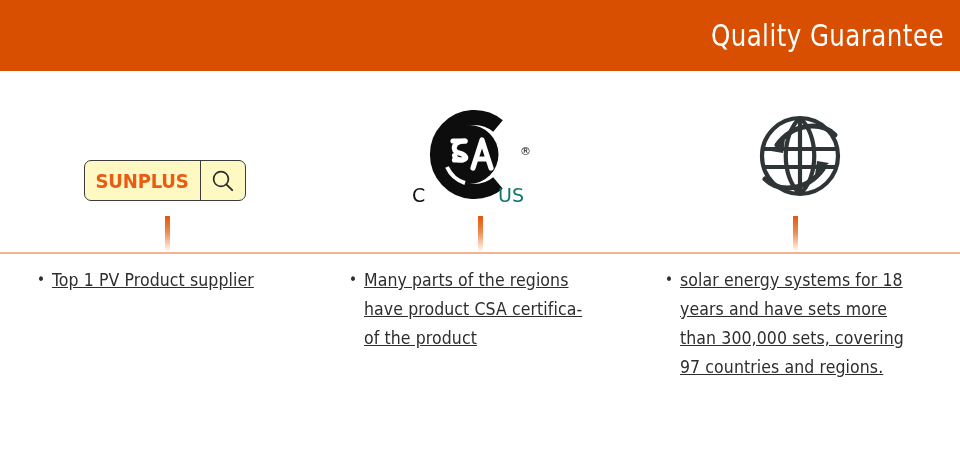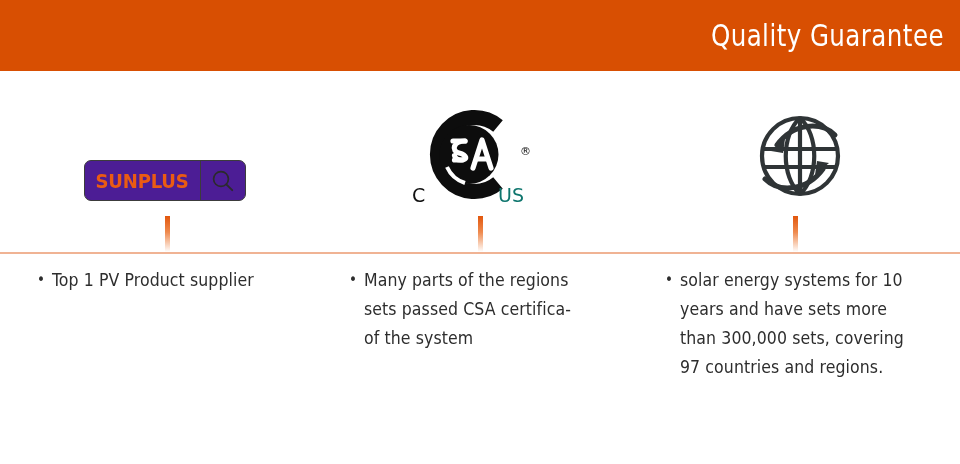--- a/index.html
+++ b/index.html
@@ -66,21 +66,21 @@
     position: absolute;
     left: 84px;
     top: 89px;
     width: 162px;
     height: 41px;
     border: 1.6px solid #3c3c3c;
     border-radius: 7px;
     box-sizing: border-box;
     display: flex;
     align-items: stretch;
-    background: #4c1d95;
+    background: #fef9c3;
   }
   .sunplus-text-wrap {
     flex: 1 1 auto;
     display: flex;
     align-items: center;
     justify-content: center;
     border-right: 1.6px solid #3c3c3c;
   }
   .sunplus-text {
     color: #ea5b13;
@@ -186,20 +186,21 @@
 
   .bullet-item {
     position: relative;
     padding-left: 16px;
     color: #2d2d2d;
     font-size: 17.5px;
     line-height: 29px;
     font-family: "DejaVu Sans Condensed", "Liberation Sans Narrow", "Liberation Sans", sans-serif;
     font-weight: 300;
     letter-spacing: 0.1px;
+    text-decoration: underline;
   }
   .bullet-item::before {
     content: "\2022";
     position: absolute;
     left: 1px;
     top: 0;
     font-size: 15px;
     color: #2d2d2d;
     line-height: 29px;
   }
@@ -298,28 +299,28 @@
 
     <div class="text-col c1">
       <div class="bullet-item">
         <span class="bullet-line">Top 1 PV Product supplier</span>
       </div>
     </div>
 
     <div class="text-col c2">
       <div class="bullet-item">
         <span class="bullet-line">Many parts of the regions</span>
-        <span class="bullet-line">sets passed  CSA  certifica-</span>
-        <span class="bullet-line">of the system</span>
+        <span class="bullet-line">have product  CSA  certifica-</span>
+        <span class="bullet-line">of the product</span>
       </div>
     </div>
 
     <div class="text-col c3">
       <div class="bullet-item">
-        <span class="bullet-line">solar energy systems for 10</span>
+        <span class="bullet-line">solar energy systems for 18</span>
         <span class="bullet-line">years and have sets more</span>
         <span class="bullet-line">than 300,000 sets, covering</span>
         <span class="bullet-line">97 countries and regions.</span>
       </div>
     </div>
   </div>
 
 </div>
 
 </body></html>

